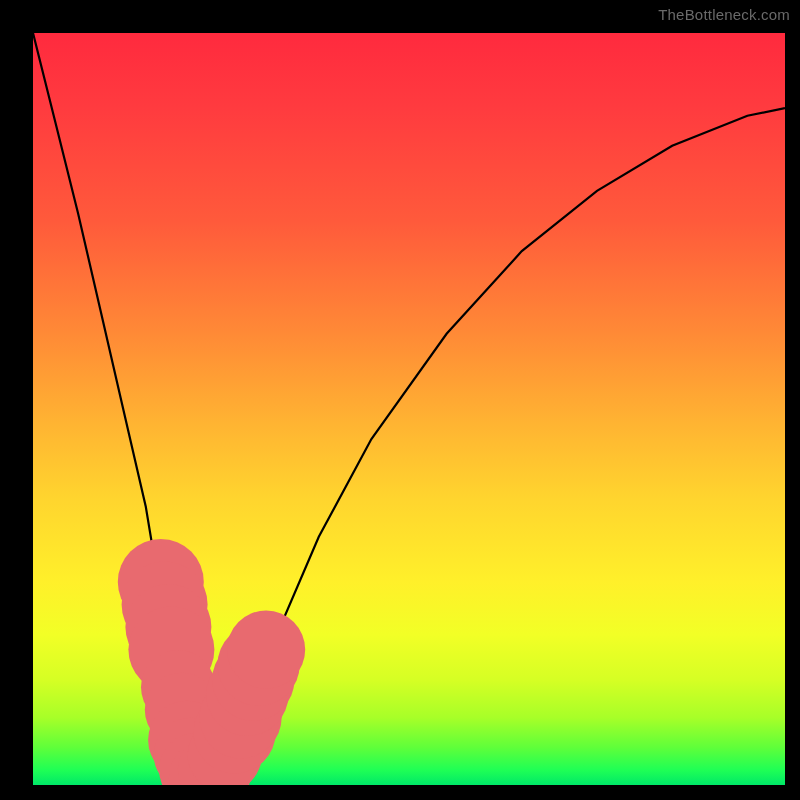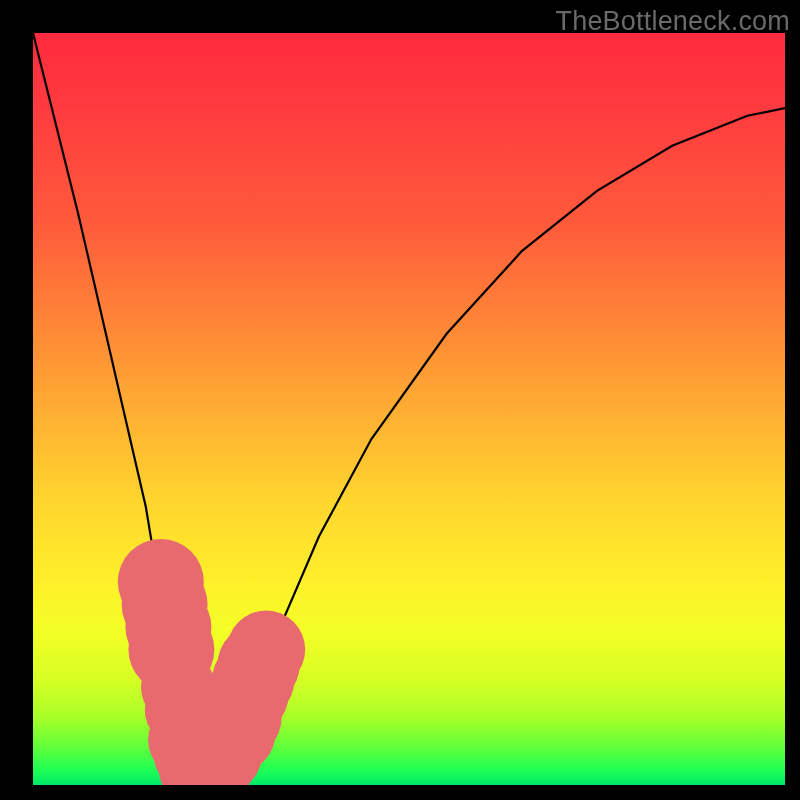--- a/index.html
+++ b/index.html
@@ -41,21 +41,21 @@
       #5fff3a 95%,
       #1fff55 98%,
       #00e868 100%
     );
   }
   .watermark {
     position: absolute;
     top: 6px;
     right: 10px;
     color: #6a6a6a;
-    font-size: 27px;
+    font-size: 15px;
     font-weight: 500;
     letter-spacing: 0.2px;
     user-select: none;
   }
   svg.overlay {
     position: absolute;
     left: 0;
     top: 0;
     width: 752px;
     height: 752px;

